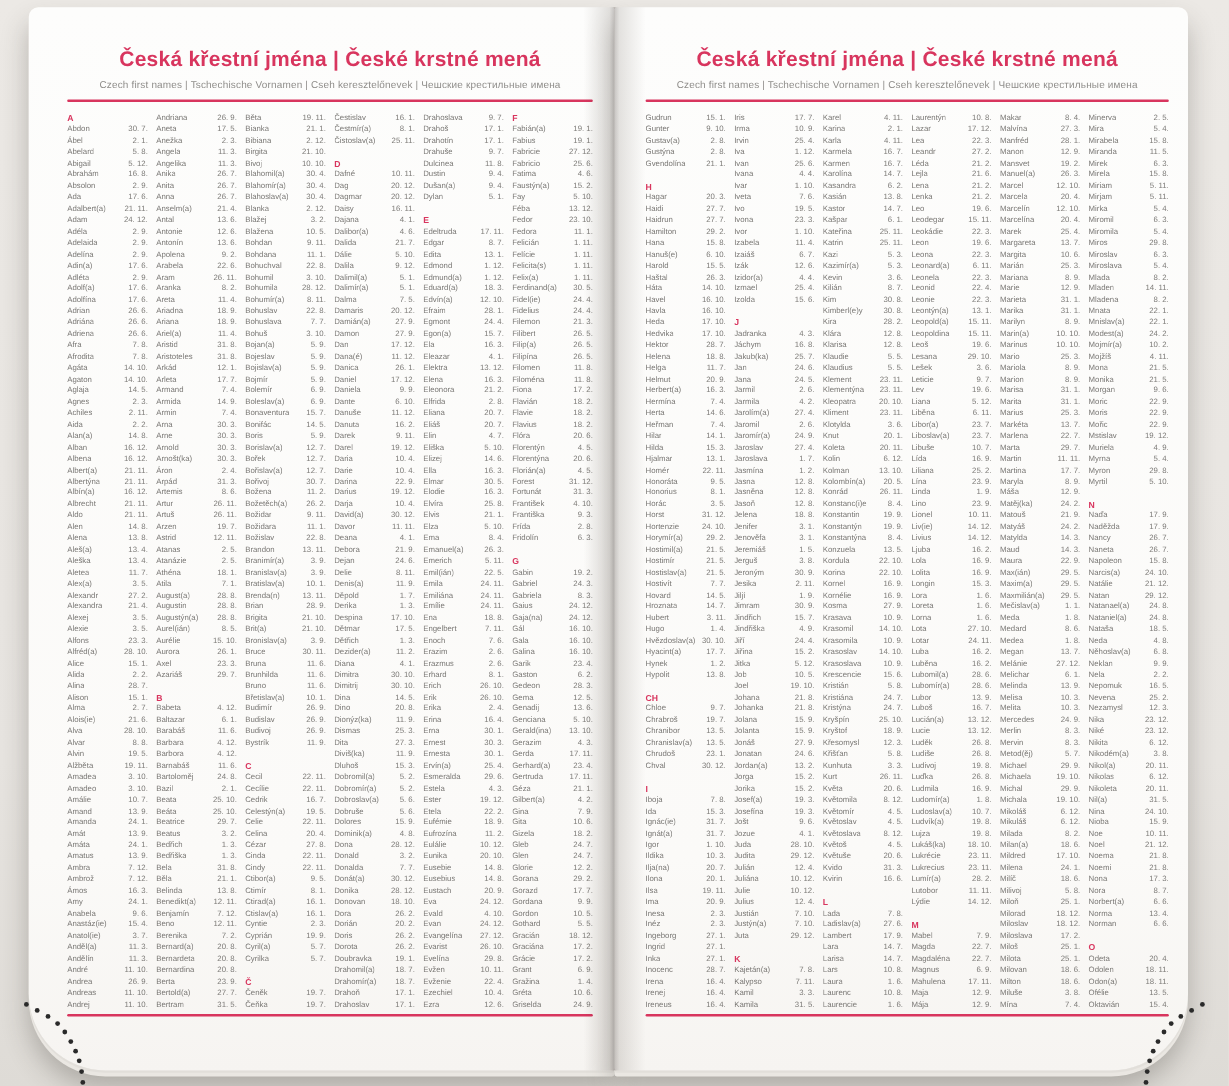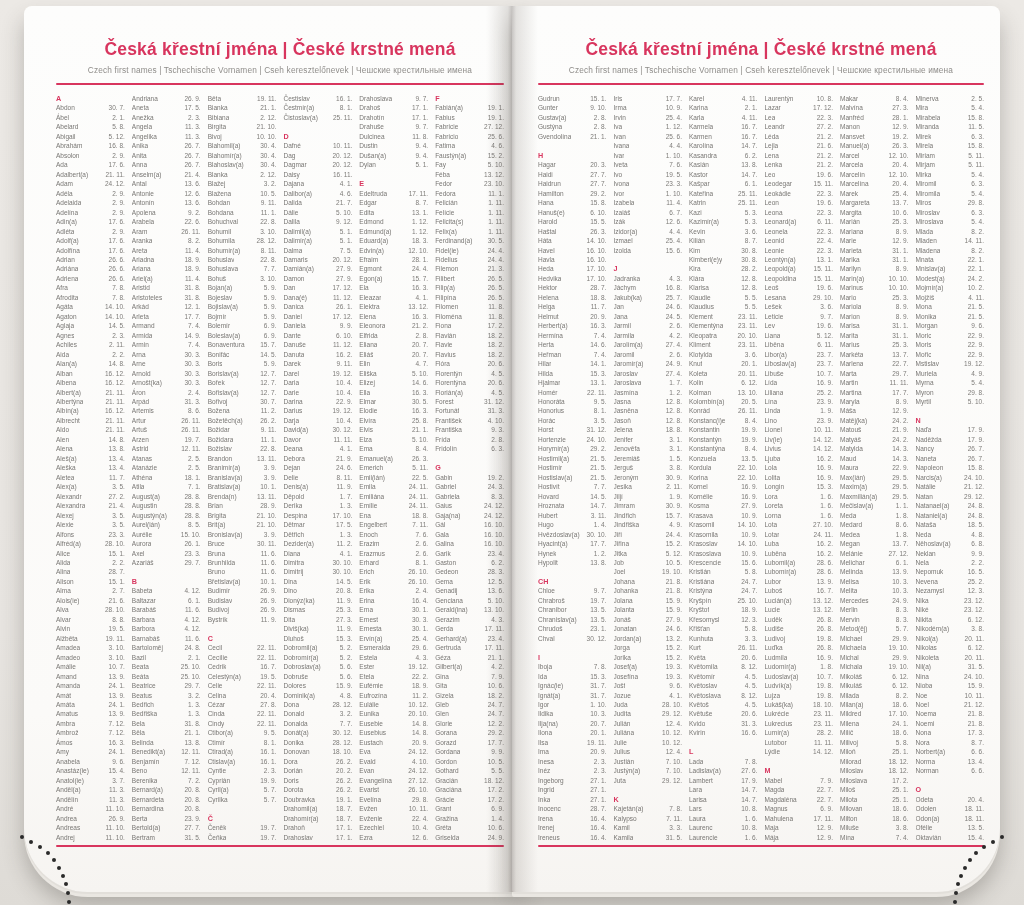--- a/index.html
+++ b/index.html
@@ -2,21 +2,21 @@
 <html style="--accent: #d8355e;"><head>
 <meta charset="utf-8">
 <style>
   html,body{margin:0;padding:0;width:1024px;height:905px;overflow:hidden;
     font-family:"Liberation Sans",sans-serif;background:#e9e6e2;}
   .stage{position:relative;width:1024px;height:905px;
     background:linear-gradient(180deg,#ece9e5 0%,#e7e4e0 70%,#dedbd6 100%);}
   .book{position:absolute;left:24px;top:6px;width:966px;height:886px;}
   .page{position:absolute;top:0;height:886px;
     background:linear-gradient(180deg,#fdfdfc 0%,#fbfaf8 80%,#f6f4f1 100%);
-    box-shadow:0 2px 0 #e2dfda,0 5px 0 #eae7e2,0 14px 22px rgba(60,55,50,.30);padding-left:10px;}
+    box-shadow:0 2px 0 #e2dfda,0 5px 0 #eae7e2,0 14px 22px rgba(60,55,50,.30);}
   .page.left{left:0;width:488px;border-radius:8px 2px 2px 64px;}
   .page.right{left:488px;width:478px;border-radius:2px 8px 64px 2px;}
   .spine{position:absolute;left:462px;top:0;width:52px;height:886px;pointer-events:none;
     background:linear-gradient(90deg,rgba(90,80,70,0) 0%,rgba(90,80,70,.16) 42%,rgba(60,50,45,.28) 50%,rgba(90,80,70,.16) 58%,rgba(90,80,70,0) 100%);}
   .page-inner{position:absolute;top:0;bottom:0;}
   .page.left .page-inner{left:32px;right:18px;}
   .page.right .page-inner{left:26px;right:16px;}
   .title{margin-top:33px;text-align:center;font-weight:700;font-size:17.5px;
     letter-spacing:.2px;color:var(--accent);white-space:nowrap;}
   .subtitle{margin-top:5px;text-align:center;font-size:8.3px;color:#8f8d8a;

